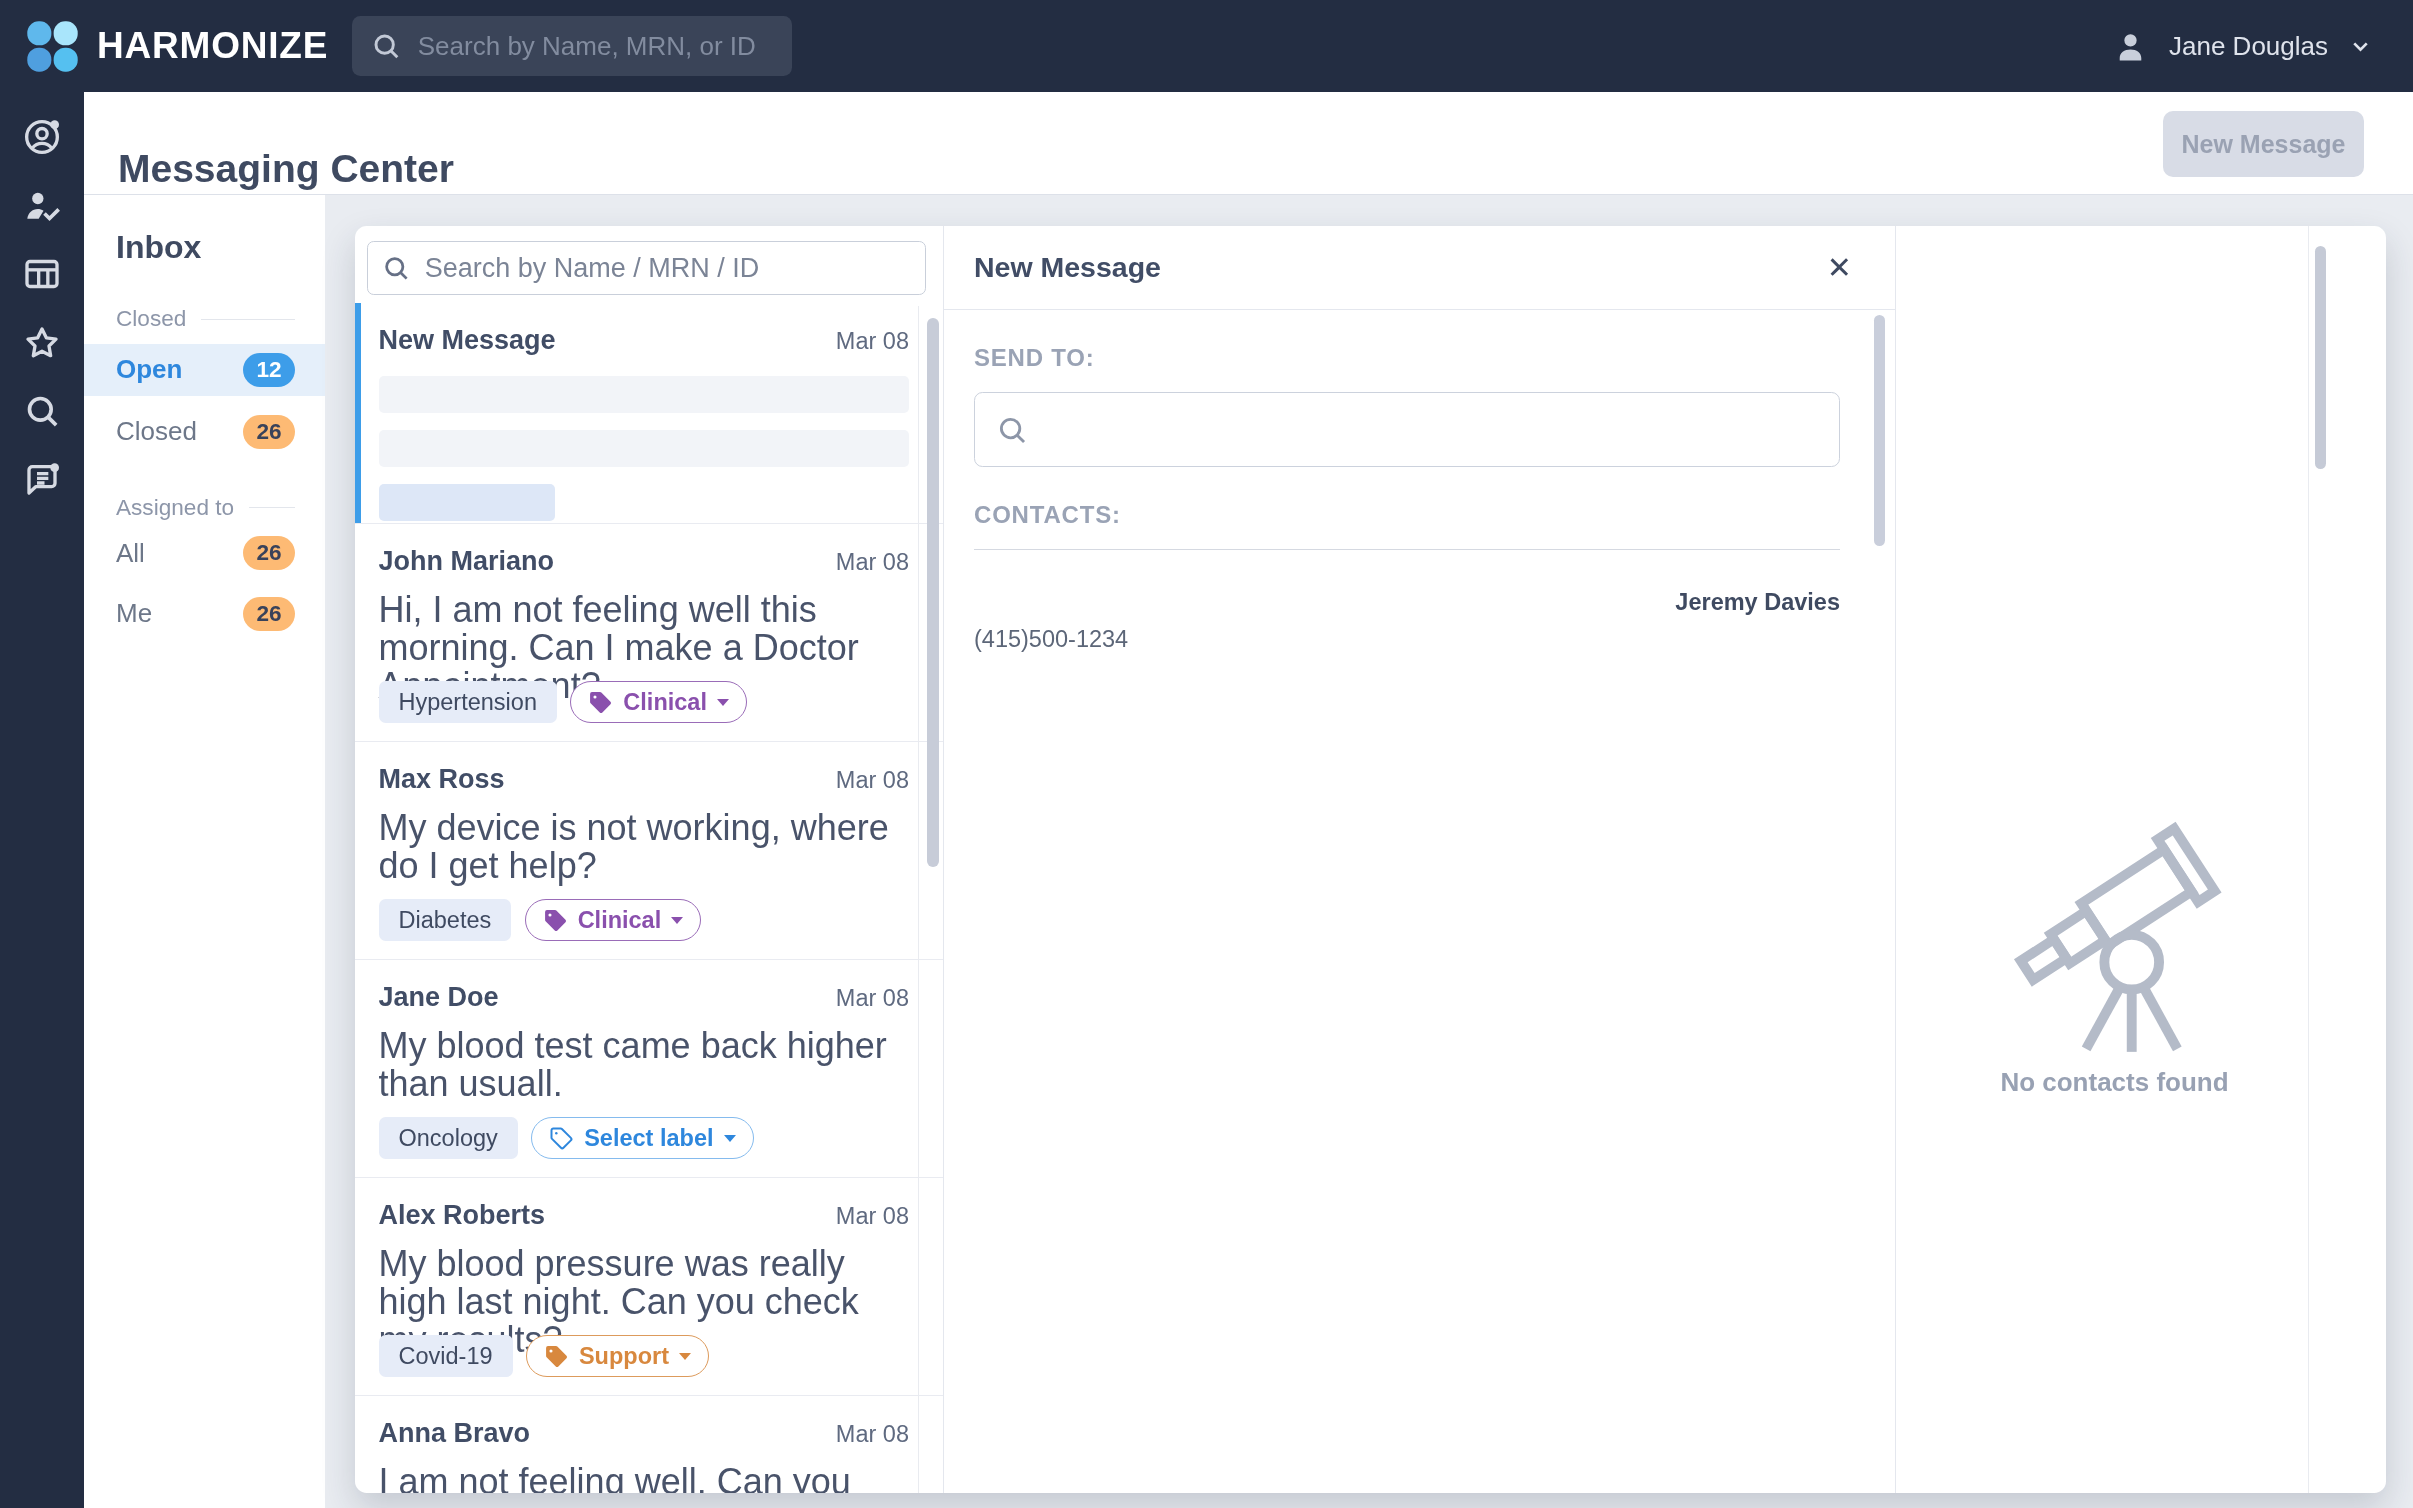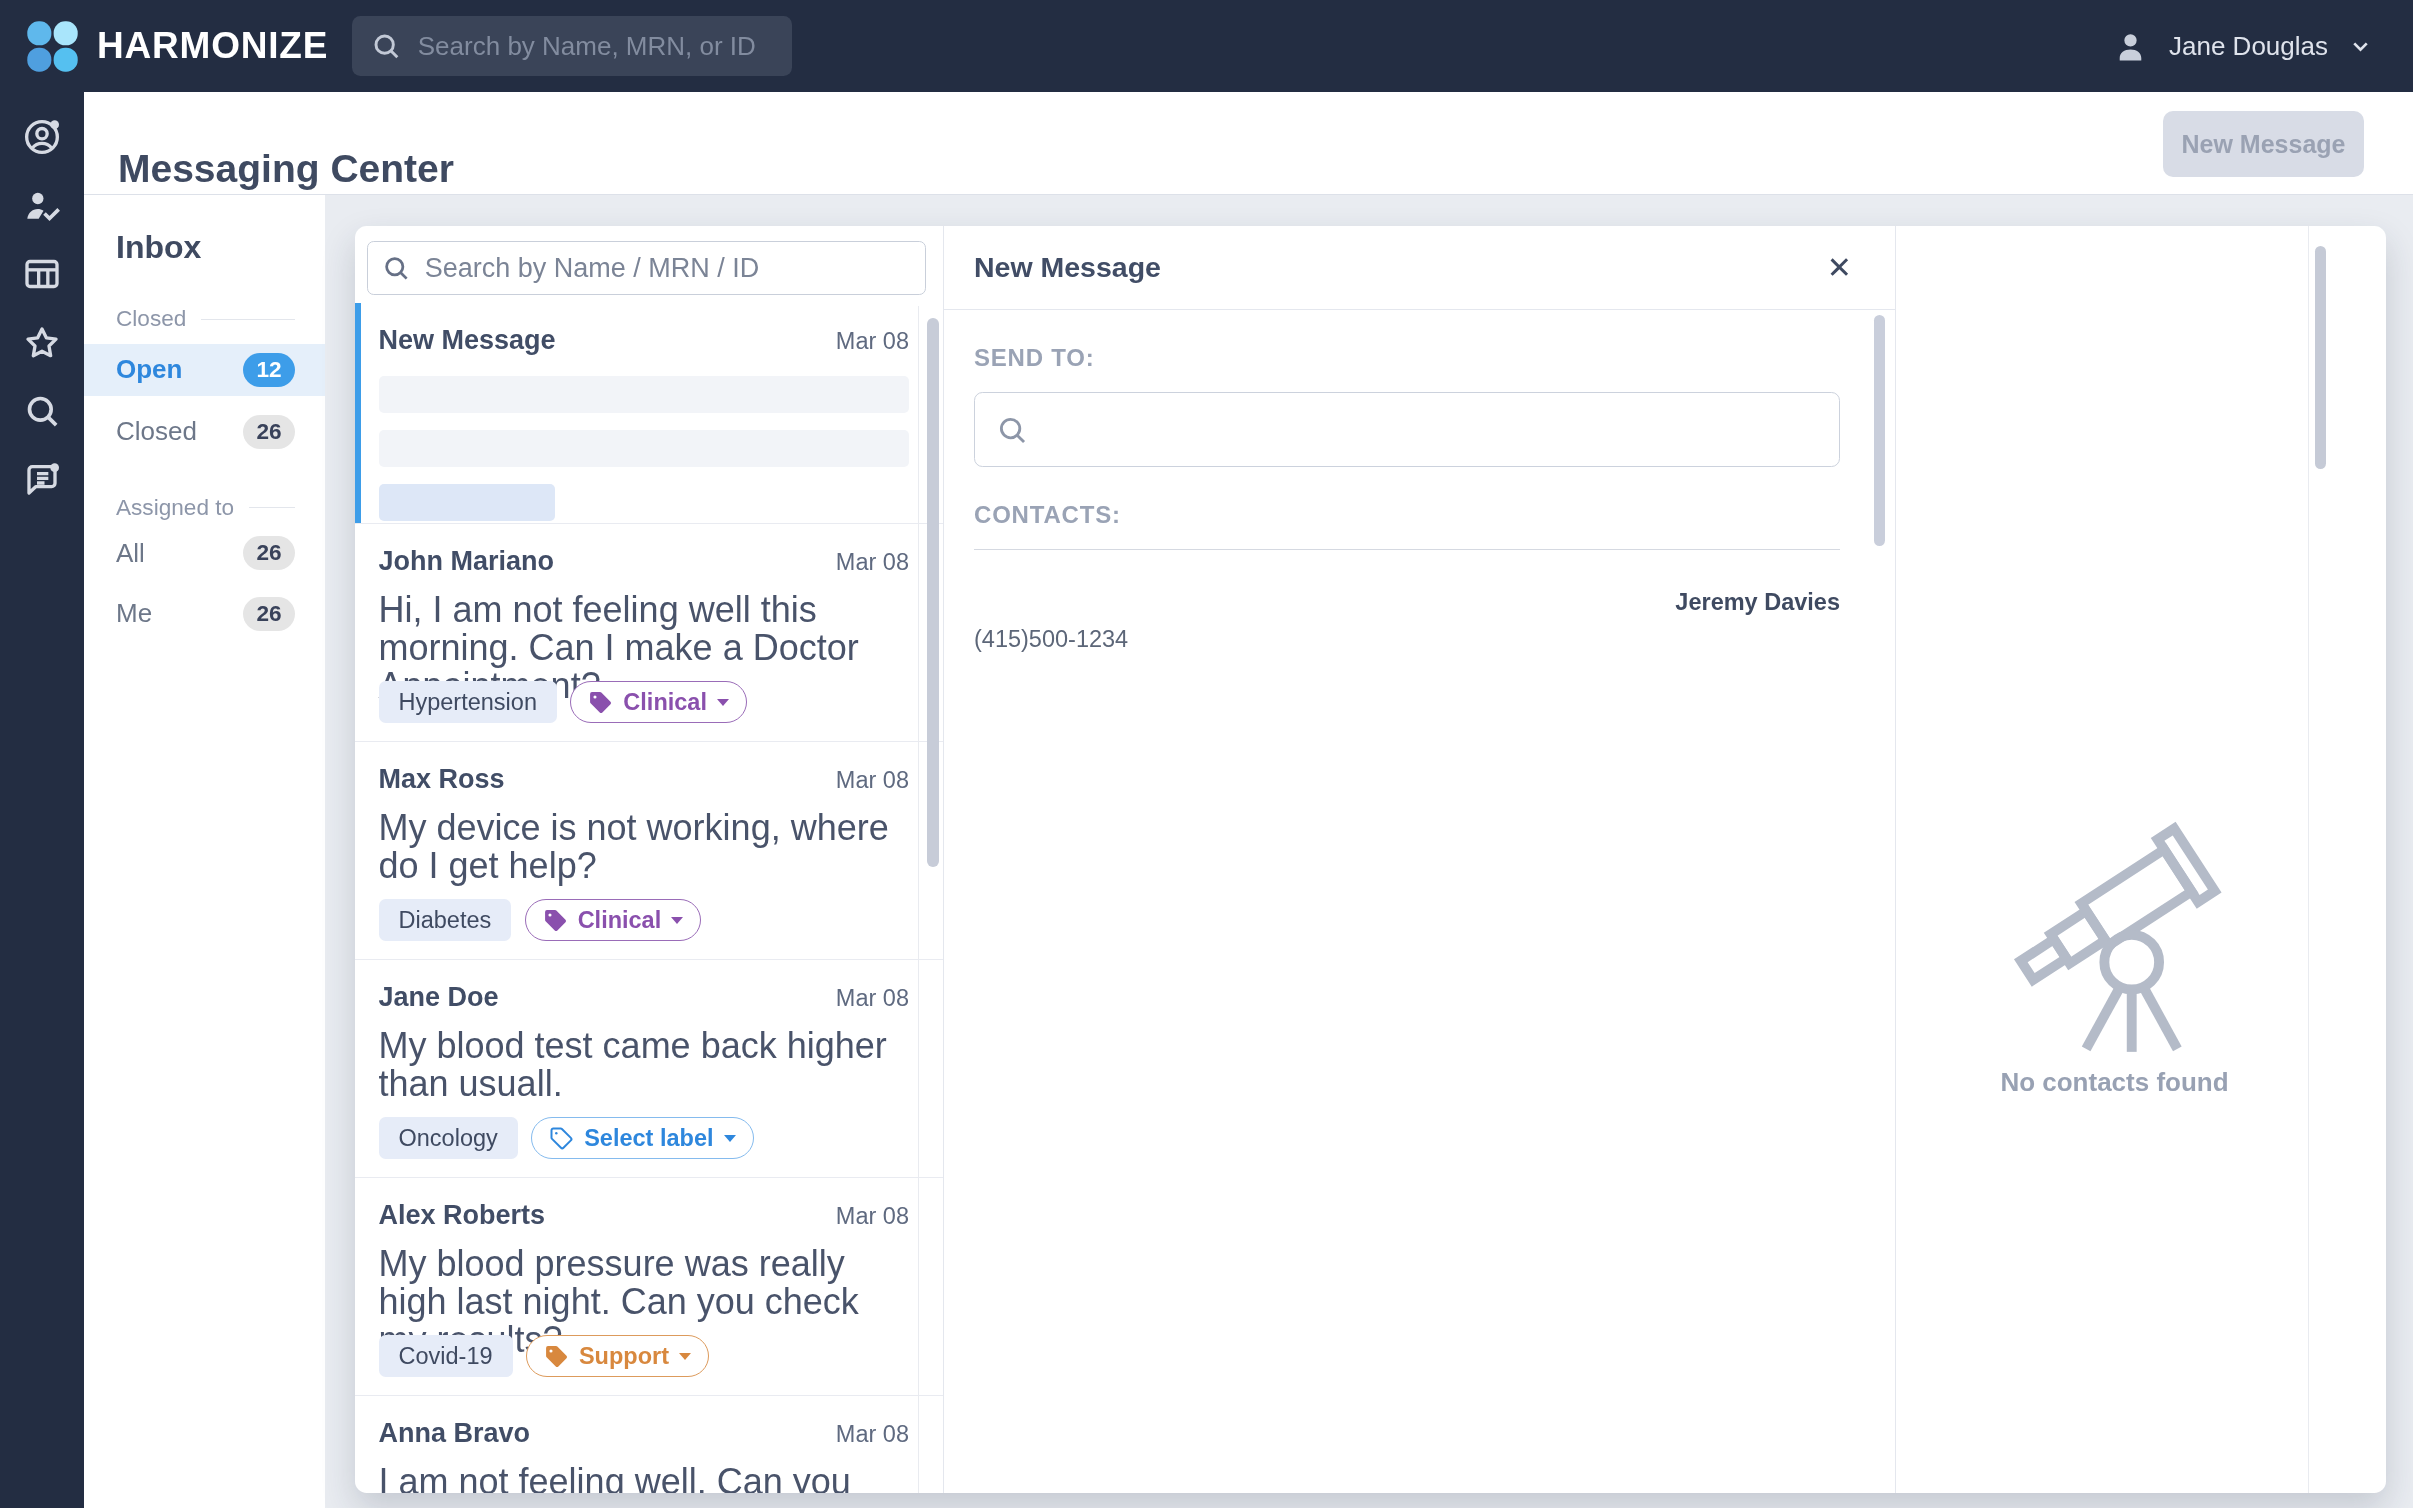--- a/index.html
+++ b/index.html
@@ -33,21 +33,21 @@
   .newmsg-btn{position:absolute;right:50px;top:19px;width:201px;height:66px;background:#d8dce6;color:#9aa2b3;
     font-size:25px;font-weight:bold;border:none;border-radius:10px;font-family:inherit;}
   
   .inboxpanel{position:absolute;left:84px;top:195px;width:241px;height:1313px;background:#ffffff;}
   .inbox-title{margin:34px 0 0 32px;font-size:32px;font-weight:bold;color:#3f4a61;}
   .sec-label{margin:40px 30px 0 32px;display:flex;align-items:center;gap:15px;color:#8d96a9;font-size:22.6px;}
   .sec-label::after{content:"";flex:1;border-top:1.7px solid #e3e6ec;}
   .inbox-row{height:52px;display:flex;align-items:center;justify-content:space-between;
     padding:0 30px 0 32px;font-size:26px;color:#6d7789;cursor:pointer;}
   .inbox-row.active{background:#e5effa;color:#2e87dd;font-weight:bold;}
-  .cnt{min-width:52px;height:34px;border-radius:17px;background:#e5e5e5;color:#39425a;font-size:22.6px;
+  .cnt{min-width:52px;height:34px;border-radius:17px;background:#fdba74;color:#39425a;font-size:22.6px;
     display:flex;align-items:center;justify-content:center;font-weight:bold;padding:0 8.4px;box-sizing:border-box;}
   .cnt.blue{background:#3d9de9;color:#ffffff;}
   .mt14{margin-top:11.7px;} .mt12{margin-top:10px;} .mt44{margin-top:37px;} .mt8{margin-top:6.7px;} .mt10{margin-top:8.4px;}
   
   .card{position:absolute;left:355px;top:226px;width:2031px;height:1267px;background:#ffffff;border-radius:11.7px;
     box-shadow:0 15px 34px rgba(35,45,66,.18);display:flex;overflow:hidden;}
   
   .listpane{width:588px;flex:0 0 auto;position:relative;}
   .listsearch{margin:15px 17px 8.4px 11.7px;height:54px;border:1.7px solid #c9cfda;border-radius:6.7px;
     display:flex;align-items:center;gap:11.7px;padding-left:13.4px;box-sizing:border-box;background:#fff;}

